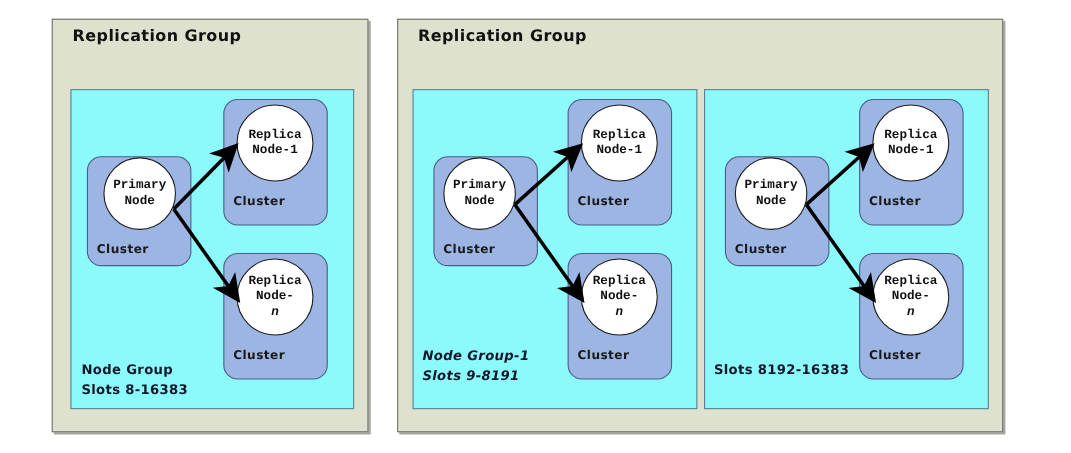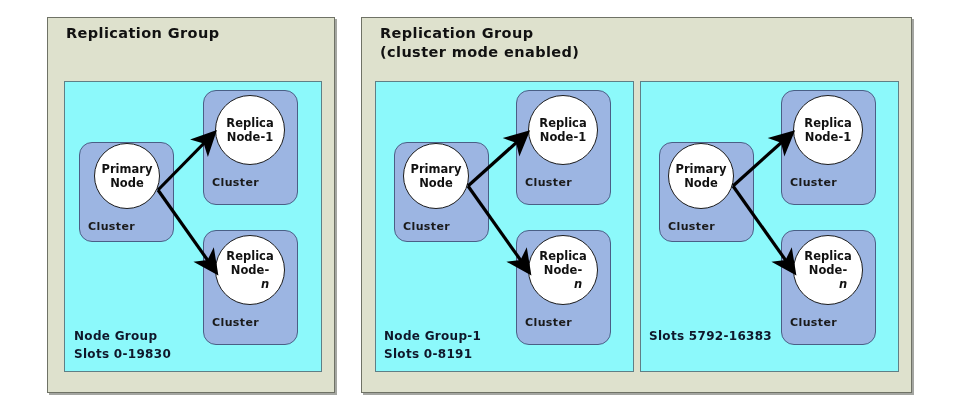--- a/index.html
+++ b/index.html
@@ -78,21 +78,22 @@
   .node-circle {
     position: absolute;
     background: #ffffff;
     border: 1.5px solid #1c1c1c;
     border-radius: 50%;
     box-sizing: border-box;
     display: flex;
     flex-direction: column;
     align-items: center;
     justify-content: center;
-    text-align: right;
+    text-align: center;
+    font-family: Liberation Mono, monospace;
   }
   .node-circle span {
     display: block;
     color: #111111;
     font-weight: bold;
     font-size: 11.5px;
     line-height: 14px;
     white-space: nowrap;
   }
   .node-circle span em {
@@ -139,28 +140,27 @@
 
   <div class="cluster-box" style="left:203px; top:230px; width:95px; height:115px;"></div>
   <div class="cluster-caption" style="left:212px; top:316px;">Cluster</div>
   <div class="node-circle" style="left:215px; top:235px; width:70px; height:70px;">
     <span>Replica</span>
     <span><span>Node-</span><em>n</em></span>
   </div>
 
   <div class="ng-label" style="left:74px; top:327px;">
     <span>Node Group</span>
-    <span class="l2">Slots 0-19830</span>
+    <span class="l2">Slots 8-16383</span>
   </div>
 
   <div class="rg-panel" style="left:361px; top:17px; width:551px; height:376px;"></div>
 
   <div class="rg-title" style="left:380px; top:24px; width:525px;">
     <span>Replication Group</span>
-    <span class="l2">(cluster mode enabled)</span>
   </div>
 
   <div class="ng-box" style="left:375px; top:81px; width:259px; height:291px;"></div>
 
   <div class="cluster-box" style="left:394px; top:142px; width:95px; height:100px;"></div>
   <div class="cluster-caption" style="left:403px; top:220px;">Cluster</div>
   <div class="node-circle" style="left:403px; top:143px; width:66px; height:66px;">
     <span>Primary</span>
     <span>Node</span>
   </div>
@@ -172,23 +172,23 @@
     <span>Node-1</span>
   </div>
 
   <div class="cluster-box" style="left:516px; top:230px; width:95px; height:115px;"></div>
   <div class="cluster-caption" style="left:525px; top:316px;">Cluster</div>
   <div class="node-circle" style="left:528px; top:235px; width:70px; height:70px;">
     <span>Replica</span>
     <span><span>Node-</span><em>n</em></span>
   </div>
 
-  <div class="ng-label" style="left:384px; top:327px;">
+  <div class="ng-label" style="left:384px; top:314px;font-style:italic;">
     <span>Node Group-1</span>
-    <span class="l2">Slots 0-8191</span>
+    <span class="l2">Slots 9-8191</span>
   </div>
 
   <div class="ng-box" style="left:640px; top:81px; width:259px; height:291px;"></div>
 
   <div class="cluster-box" style="left:659px; top:142px; width:95px; height:100px;"></div>
   <div class="cluster-caption" style="left:668px; top:220px;">Cluster</div>
   <div class="node-circle" style="left:668px; top:143px; width:66px; height:66px;">
     <span>Primary</span>
     <span>Node</span>
   </div>
@@ -201,21 +201,21 @@
   </div>
 
   <div class="cluster-box" style="left:781px; top:230px; width:95px; height:115px;"></div>
   <div class="cluster-caption" style="left:790px; top:316px;">Cluster</div>
   <div class="node-circle" style="left:793px; top:235px; width:70px; height:70px;">
     <span>Replica</span>
     <span><span>Node-</span><em>n</em></span>
   </div>
 
   <div class="ng-label" style="left:649px; top:327px;">
-    <span class="l2">Slots 5792-16383</span>
+    <span class="l2">Slots 8192-16383</span>
   </div>
 
   <svg class="arrow-layer" width="974" height="412" viewBox="0 0 974 412">
     <defs>
       <marker id="ah" markerWidth="9" markerHeight="9" refX="7.2" refY="4.5" orient="auto" markerUnits="strokeWidth">
         <path d="M0.5,0.6 L8.5,4.5 L0.5,8.4 L2.6,4.5 Z" fill="#000000"></path>
       </marker>
     </defs>
 
     <line x1="158" y1="190" x2="214" y2="133" stroke="#000000" stroke-width="3.2" marker-end="url(#ah)"></line>

